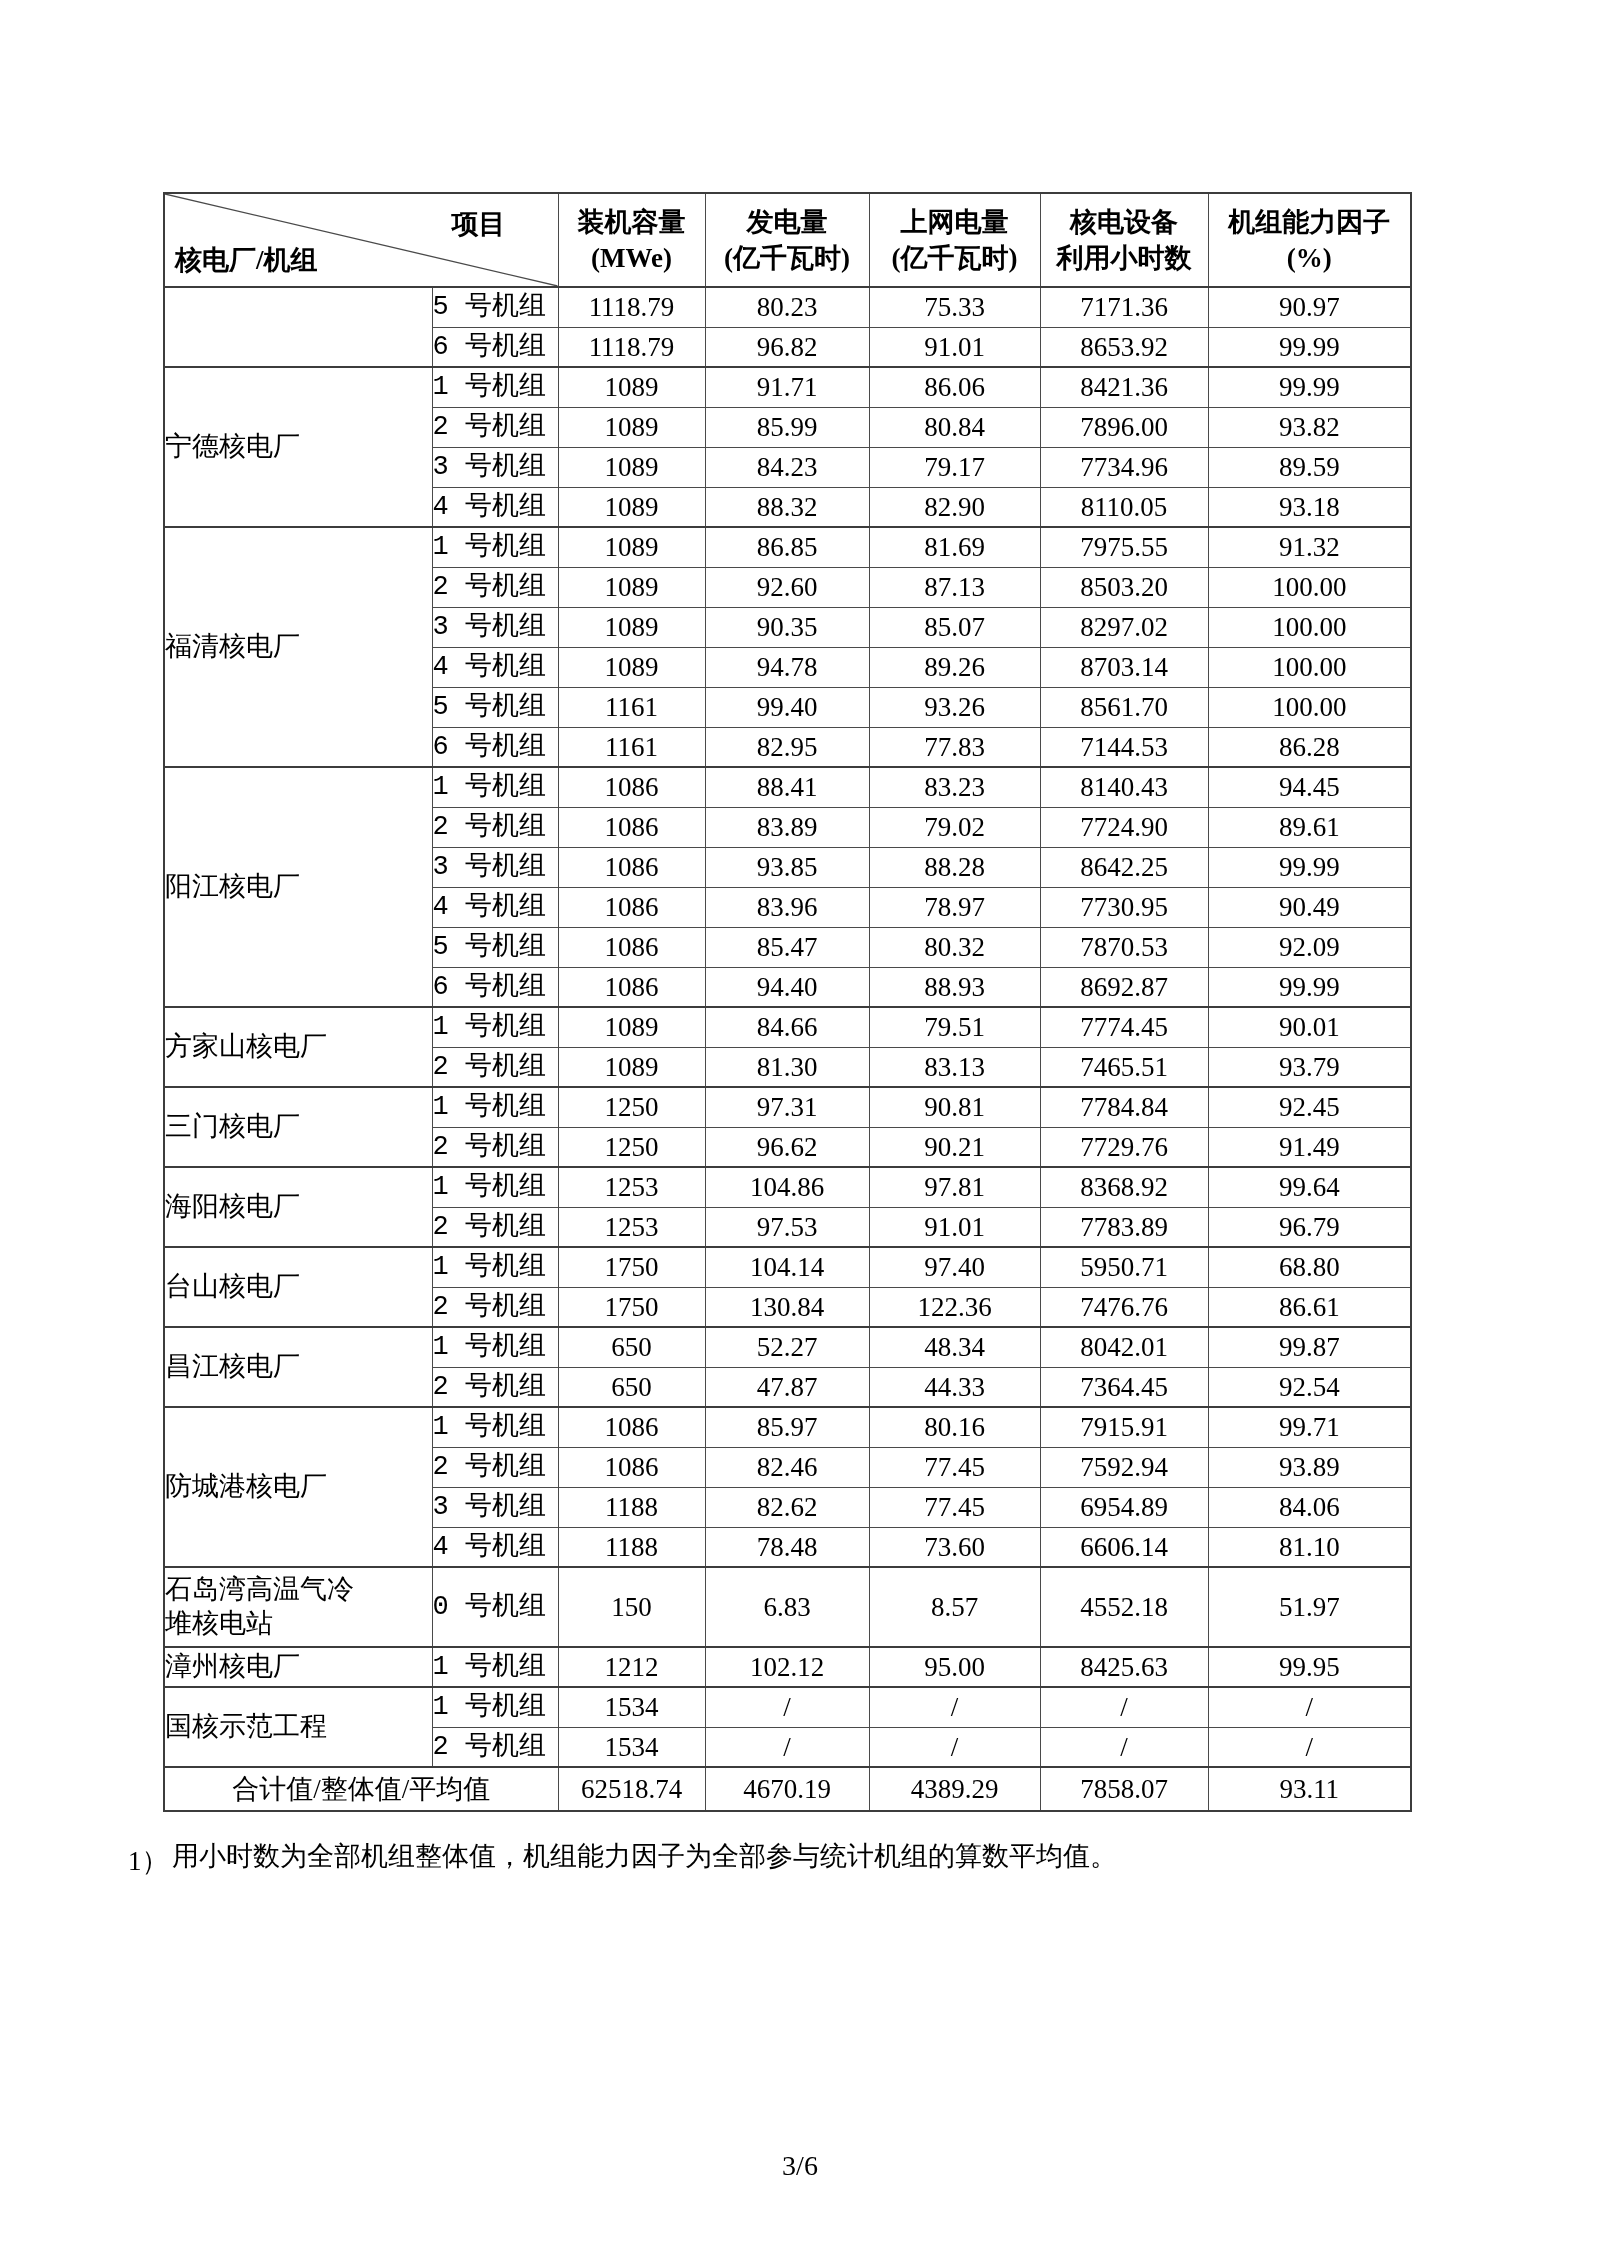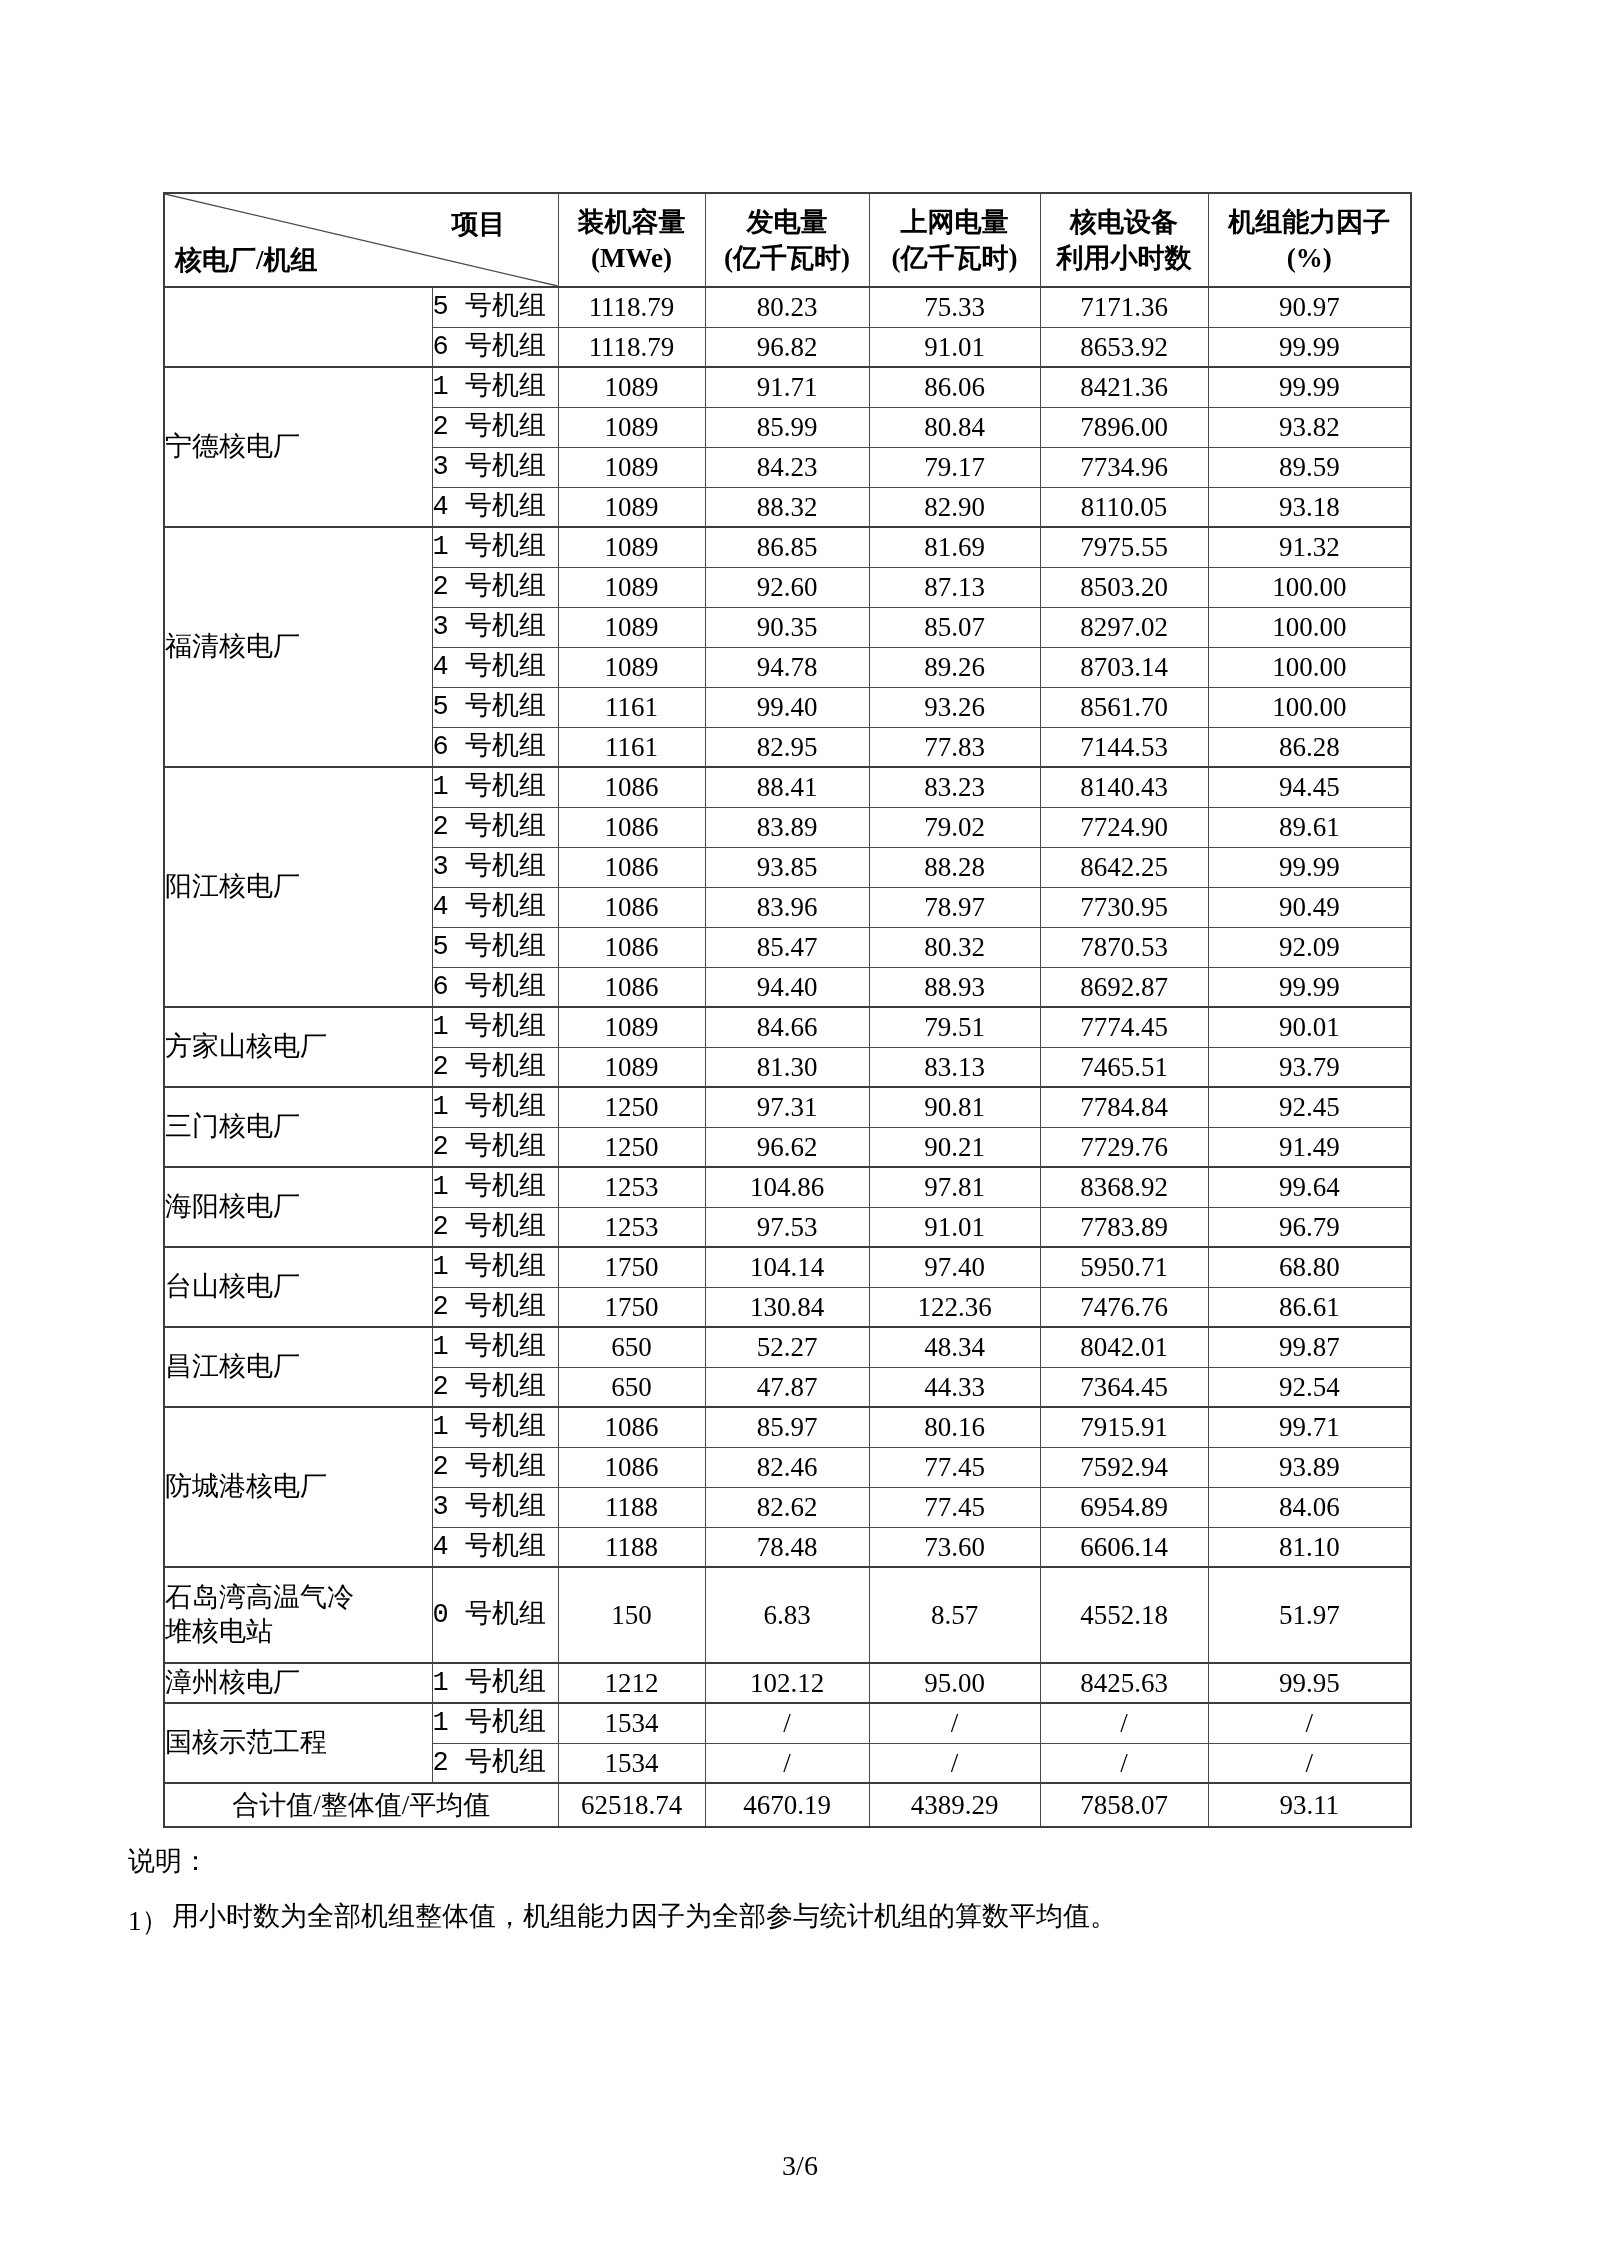--- a/index.html
+++ b/index.html
@@ -18,21 +18,21 @@
   }
   .doc-table td, .doc-table th {
     border:1px solid #4a4a4a;
     padding:0; font-weight:normal;
     overflow:hidden; white-space:nowrap;
   }
   .doc-table { border:2px solid #3c3c3c;margin-left:35px; }
   .doc-table thead th { height:92px; font-weight:bold; text-align:center; }
   .doc-table thead th div { line-height:1.35; }
   .doc-table tbody tr { height:40px; }
-  .doc-table tbody tr.tall { height:96px;padding-left:40px; }
+  .doc-table tbody tr.tall { height:80px;padding-left:40px; }
   .doc-table tbody tr.total-row { height:44px;font-family:Liberation Serif, serif; }
   .doc-table tbody tr.group-start td { border-top:2px solid #3c3c3c; }
 
   .diag { position:relative; }
   .diag svg { position:absolute; left:0; top:0; width:100%; height:100%; display:block; }
   .diag .diag-top   { position:absolute; top:14px;  right:52px; font-weight:bold; }
   .diag .diag-bottom{ position:absolute; bottom:10px; left:10px; font-weight:bold; }
 
   .plant-cell { text-align:left; white-space:normal; line-height:1.25; }
   .unit-cell  { text-align:left; padding-left:12px;font-family:Liberation Mono, monospace; }
@@ -404,20 +404,19 @@
         <td class="num-cell">62518.74</td>
         <td class="num-cell">4670.19</td>
         <td class="num-cell">4389.29</td>
         <td class="num-cell">7858.07</td>
         <td class="num-cell">93.11</td>
       </tr>
     </tbody>
 </table>
 
 <div class="notes">
-  <div class="note-heading">说明：</div>
   <div class="note-item">
     <span class="note-marker">1）</span>
     <div class="note-line">用小时数为全部机组整体值，机组能力因子为全部参与统计机组的算数平均值。</div>
   </div>
 </div>
 
 <div class="page-footer">3/6</div>
 
 </body></html>

